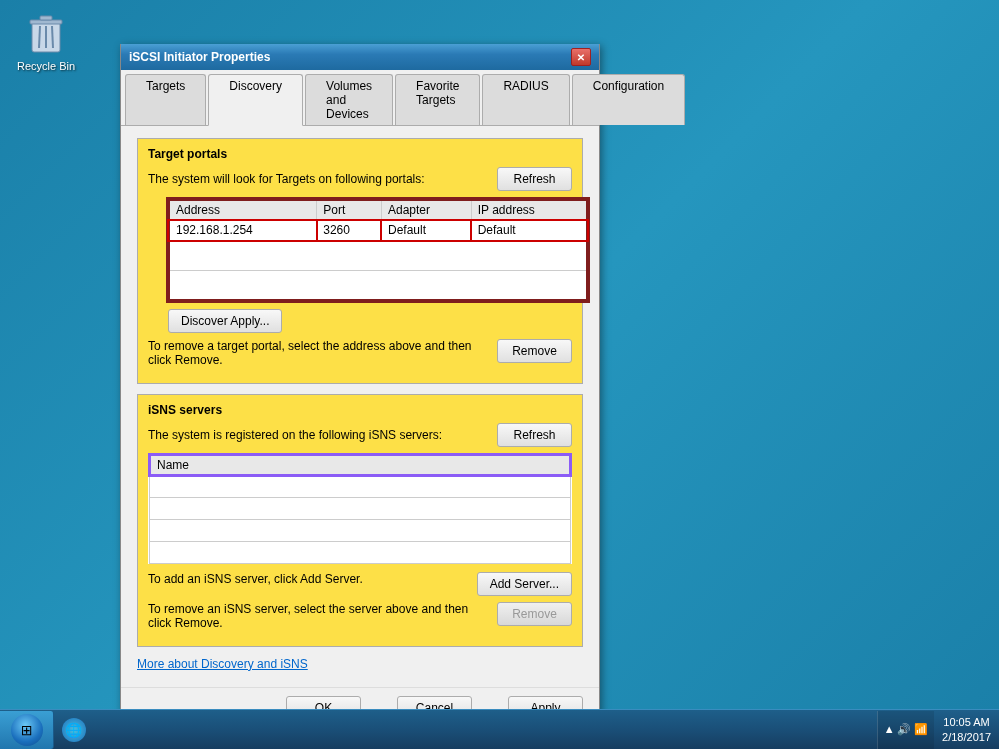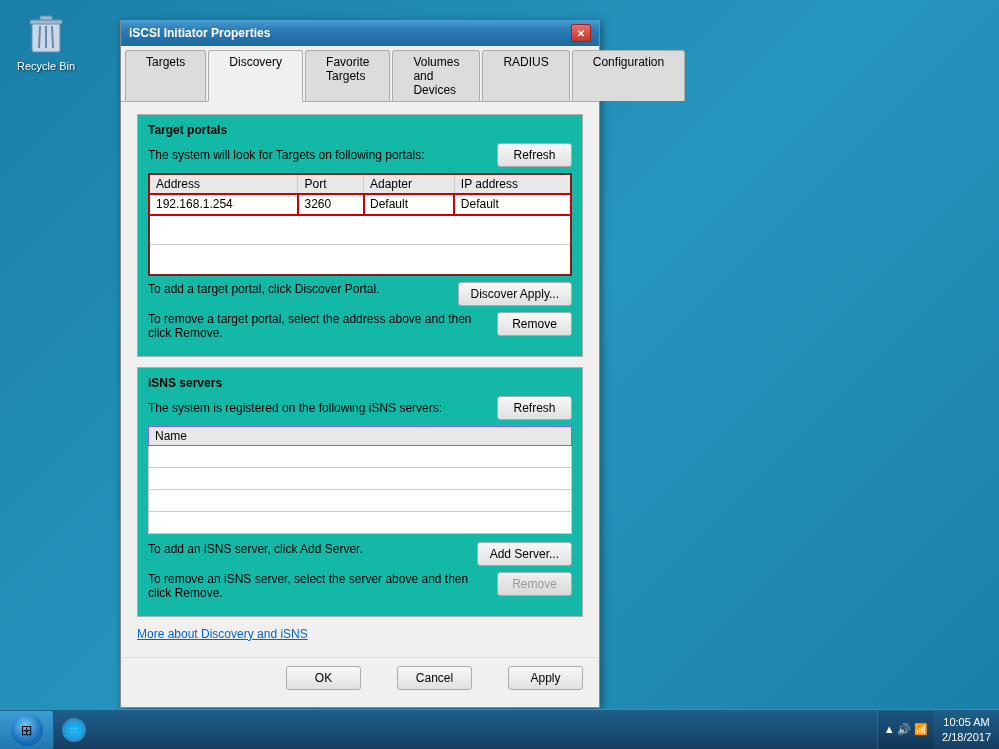--- a/index.html
+++ b/index.html
@@ -111,21 +111,21 @@
       display: flex;
       flex-direction: column;
       align-items: center;
       font-size: 11px;
       line-height: 1.3;
     }
 
     
     .dialog-window {
       position: absolute;
-      top: 20px;
+      top: 44px;
       left: 120px;
       width: 480px;
       background: #f0f0f0;
       border: 1px solid #888;
       border-top: none;
       box-shadow: 2px 2px 8px rgba(0,0,0,0.4);
     }
     .dialog-titlebar {
       background: linear-gradient(to bottom, #4a9fd4 0%, #2a7ab5 40%, #1e6aa0 100%);
       height: 26px;
@@ -185,35 +185,36 @@
     .dialog-content {
       padding: 12px 16px;
       background: #f0f0f0;
     }
 
     
     .section-box {
       border: 1px solid #acacac;
       padding: 8px 10px 10px 10px;
       margin-bottom: 10px;
-      background: #14b8a6;
+      background: #fde047;
       position: relative;
     }
     .section-title {
       font-weight: bold;
       margin-bottom: 6px;
       font-size: 12px;
     }
 
     
     .portal-table {
       width: 100%;
       border-collapse: collapse;
       background: white;
-      border: 2px solid #7f1d1d;
+      border: 4px solid #7f1d1d;
+      margin-left: 18px;
     }
     .portal-table th {
       background: #e8e8e8;
       border: 1px solid #ccc;
       padding: 2px 6px;
       font-size: 12px;
       font-weight: normal;
       text-align: left;
     }
     .portal-table td {
@@ -275,21 +276,21 @@
     
     .isns-table {
       width: 100%;
       border-collapse: collapse;
       background: white;
       border: 1px solid #999;
       margin-bottom: 8px;
     }
     .isns-table th {
       background: #e8e8e8;
-      border: 1px solid #8b5cf6;
+      border: 3px solid #8b5cf6;
       padding: 2px 6px;
       font-size: 12px;
       font-weight: normal;
       text-align: left;
     }
     .isns-table td {
       border: 1px solid #ccc;
       padding: 3px 6px;
       font-size: 12px;
       height: 22px;
@@ -336,22 +337,22 @@
   <div class="dialog-window">
 
     <div class="dialog-titlebar">
       <span class="dialog-title-text">iSCSI Initiator Properties</span>
       <div class="dialog-close-btn">✕</div>
     </div>
 
     <div class="tabs-row">
       <div class="tab">Targets</div>
       <div class="tab active">Discovery</div>
+      <div class="tab">Volumes and Devices</div>
       <div class="tab">Favorite Targets</div>
-      <div class="tab">Volumes and Devices</div>
       <div class="tab">RADIUS</div>
       <div class="tab">Configuration</div>
     </div>
 
     <div class="dialog-content">
 
       <div class="section-box">
         <div class="section-title">Target portals</div>
         <div class="section-header-row">
           <div class="section-header-desc">The system will look for Targets on following portals:</div>
@@ -379,21 +380,20 @@
                   <td colspan="4"></td>
                 </tr>
               <tr class="table-empty-row">
                   <td colspan="4"></td>
                 </tr>
             </tbody>
           </table>
         </div>
 
         <div class="section-row">
-          <div class="section-row-desc">To add a target portal, click Discover Portal.</div>
           <div class="section-row-btn">
             <button class="btn">Discover Apply...</button>
           </div>
         </div>
 
         <div class="section-row">
           <div class="section-row-desc">To remove a target portal, select the address above and then click Remove.</div>
           <div class="section-row-btn">
             <button class="btn">Remove</button>
           </div>

